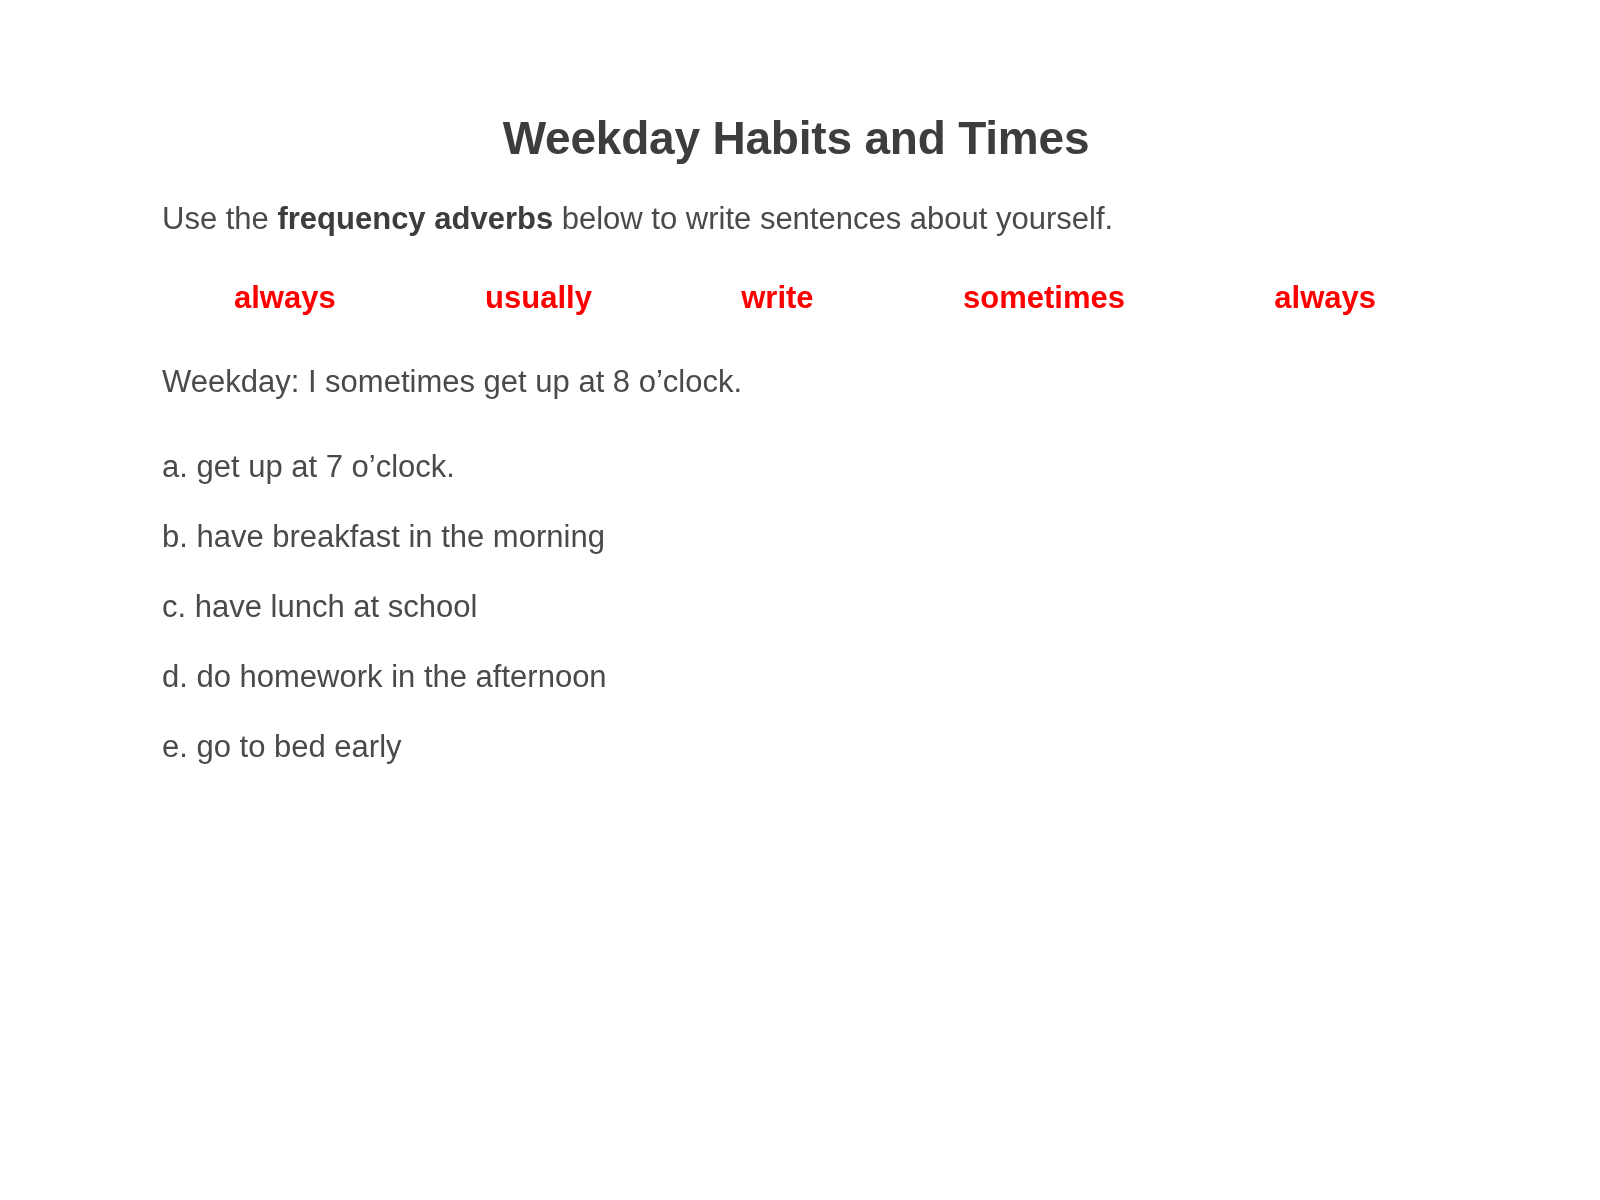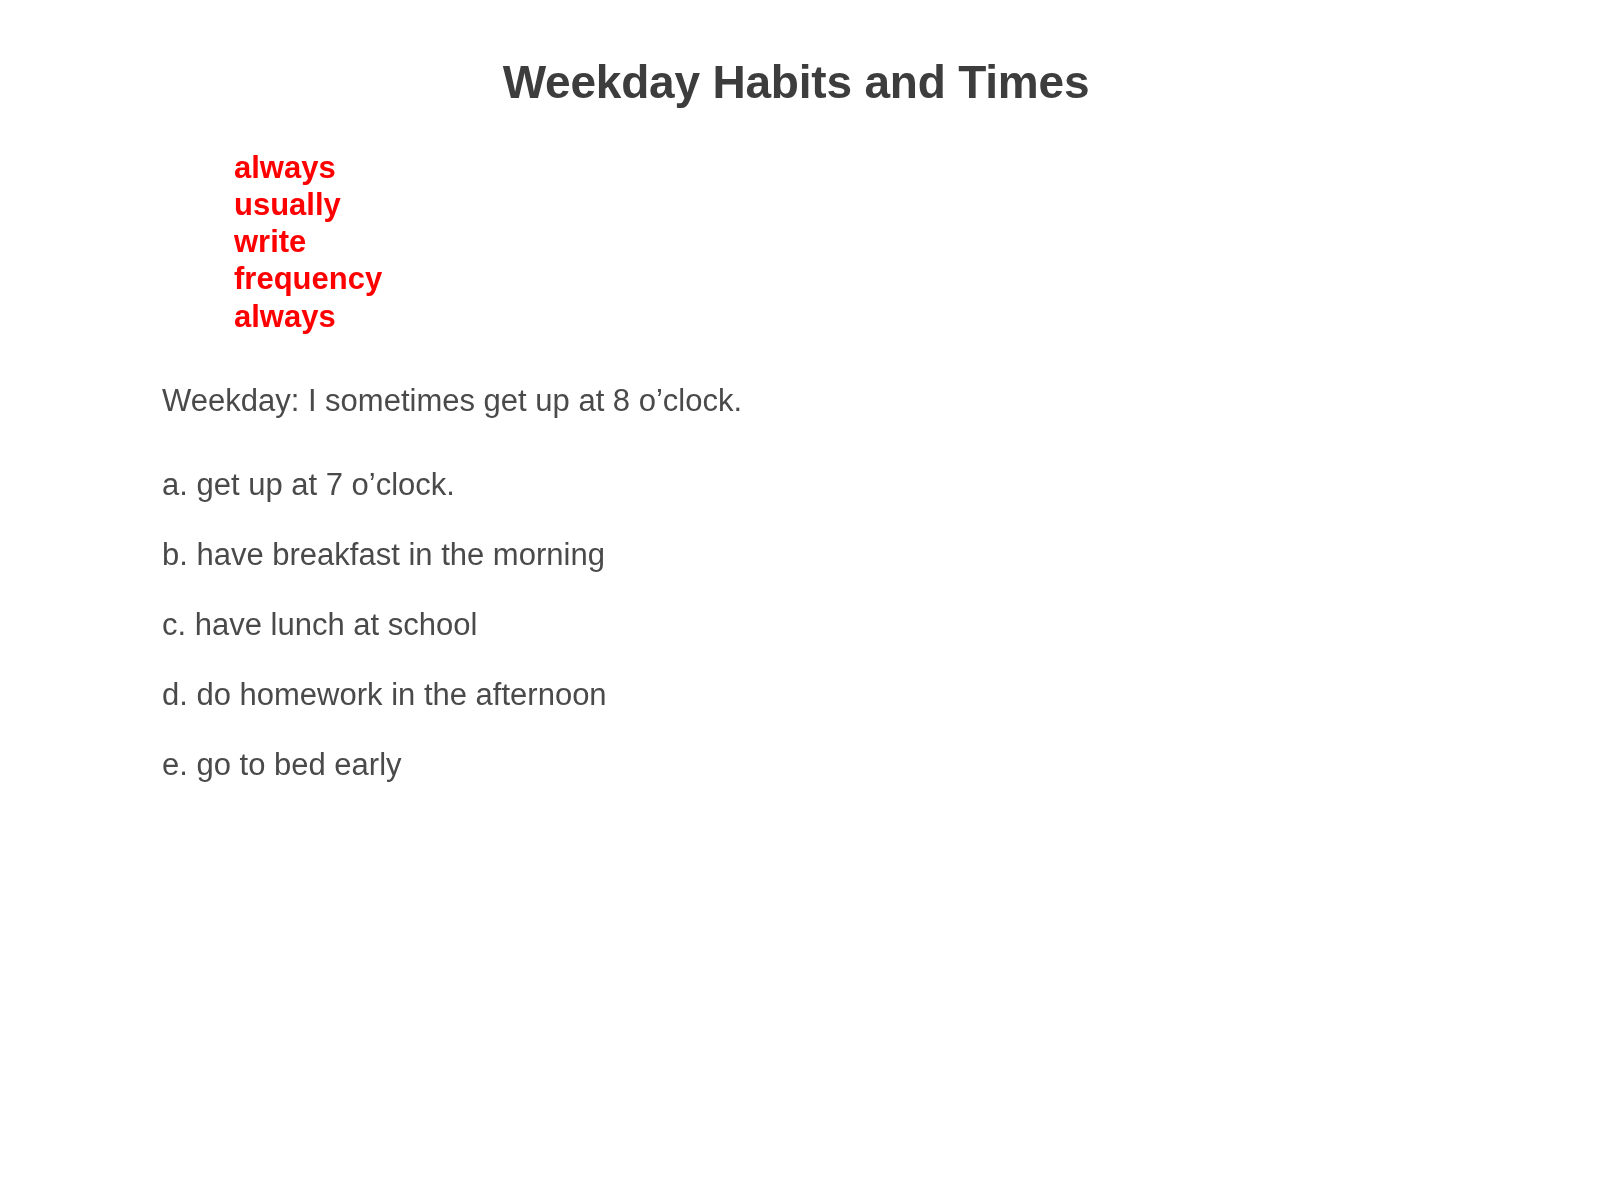--- a/index.html
+++ b/index.html
@@ -29,21 +29,21 @@
     width: 1268px;
   }
 
   .title {
     font-size: 46px;
     font-weight: bold;
     color: #3d3d3d;
     text-align: center;
     letter-spacing: -0.2px;
     margin: 0;
-    padding-top: 56px;
+    padding-top: 112px;
     line-height: 1.15;
   }
 
   .intro {
     font-size: 31px;
     color: #4a4a4a;
     margin: 0;
     padding-top: 34px;
     line-height: 1.3;
     white-space: nowrap;
@@ -53,21 +53,20 @@
     color: #3d3d3d;
   }
 
   .adverbs {
     display: flex;
     padding-top: 40px;
     padding-left: 72px;
     padding-right: 54px;
     justify-content: space-between;
     align-items: baseline;
-    flex-direction: column;
   }
   .adverb {
     font-size: 31px;
     font-weight: bold;
     color: #ff0000;
     line-height: 1.2;
     white-space: nowrap;
   }
 
   .example {
@@ -94,26 +93,27 @@
   .item:last-child { margin-bottom: 0; }
 </style>
 </head>
 <body>
 
 <div class="worksheet">
   <div class="content">
 
     <h1 class="title">Weekday Habits and Times</h1>
 
+    <p class="instruction intro"><span>Use the </span><span class="bold">frequency adverbs</span><span> below to write sentences about yourself.</span></p>
 
     <div class="adverbs">
       <span class="adverb">always</span>
       <span class="adverb">usually</span>
       <span class="adverb">write</span>
-      <span class="adverb">frequency</span>
+      <span class="adverb">sometimes</span>
       <span class="adverb">always</span>
     </div>
 
     <p class="example"><span>Weekday: </span><span class="ital">I sometimes get up at 8 o’clock.</span></p>
 
     <div class="items">
       <div class="item">a. get up at 7 o’clock.</div>
       <div class="item">b. have breakfast in the morning</div>
       <div class="item">c. have lunch at school</div>
       <div class="item">d. do homework in the afternoon</div>

